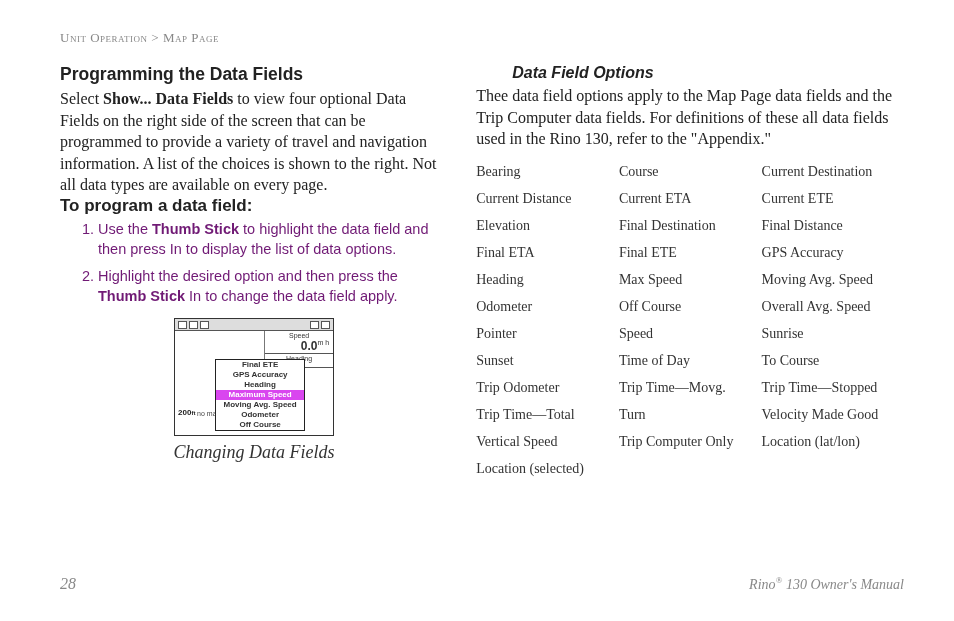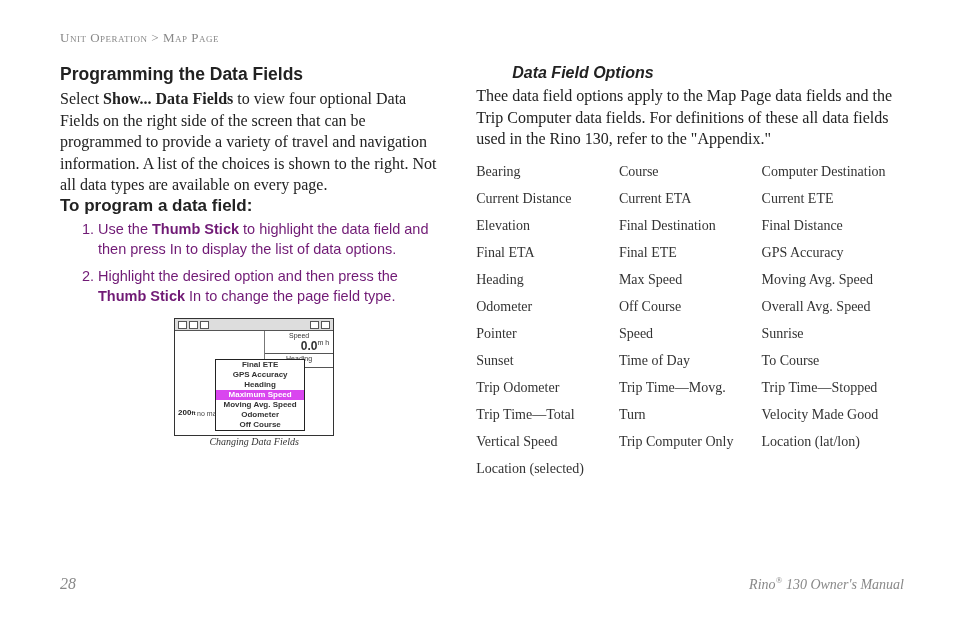--- a/index.html
+++ b/index.html
@@ -146,22 +146,22 @@
       font-family: Arial, sans-serif;
       font-size: 8px;
       font-weight: bold;
       line-height: 1.25;
     }
     .ss-menu-item { padding: 0 2px; white-space: nowrap; overflow: hidden; }
     .ss-menu-item.selected { background: #d946ef; color: #fff; }
     .caption {
       font-family: 'Times New Roman', Times, serif;
       font-style: italic;
-      font-size: 10px;
-      margin-top: 0;
+      font-size: 18px;
+      margin-top: 6px;
       color: #333;
     }
     .options-table {
       margin-top: 14px;
       display: grid;
       grid-template-columns: repeat(3, 1fr);
       font-size: 14px;
       color: #333;
       row-gap: 11px;
       column-gap: 6px;
@@ -202,21 +202,21 @@
     <p class="description">
       <span>Select </span><span class="bold">Show... Data Fields</span><span> to view four optional Data Fields on the right side of the screen that can be programmed to provide a variety of travel and navigation information. A list of the choices is shown to the right. Not all data types are available on every page.</span>
     </p>
 
     <h3 class="sub">To program a data field:</h3>
     <ol class="steps">
       <li>
         <span>Use the </span><span class="bold">Thumb Stick</span><span> to highlight the data field and then press In to display the list of data options.</span>
       </li>
       <li>
-        <span>Highlight the desired option and then press the </span><span class="bold">Thumb Stick</span><span> In to change the page field type.</span>
+        <span>Highlight the desired option and then press the </span><span class="bold">Thumb Stick</span><span> In to change the data field apply.</span>
       </li>
     </ol>
 
     <div class="figure-block">
       <div class="screenshot">
         <div class="ss-topbar">
           <div class="ss-icon"></div>
           <div class="ss-icon"></div>
           <div class="ss-icon"></div>
           <div class="ss-spacer"></div>
@@ -252,21 +252,21 @@
     </div>
   </div>
 
   <div class="col col-right">
     <h3 class="italic">Data Field Options</h3>
     <p class="description">Thee data field options apply to the Map Page data fields and the Trip Computer data fields. For definitions of these all data fields used in the Rino 130, refer to the "Appendix."</p>
 
     <div class="options-table">
       <div>Bearing</div>
       <div>Course</div>
-      <div>Computer Destination</div>
+      <div>Current Destination</div>
       <div>Current Distance</div>
       <div>Current ETA</div>
       <div>Current ETE</div>
       <div>Elevation</div>
       <div>Final Destination</div>
       <div>Final Distance</div>
       <div>Final ETA</div>
       <div>Final ETE</div>
       <div>GPS Accuracy</div>
       <div>Heading</div>

